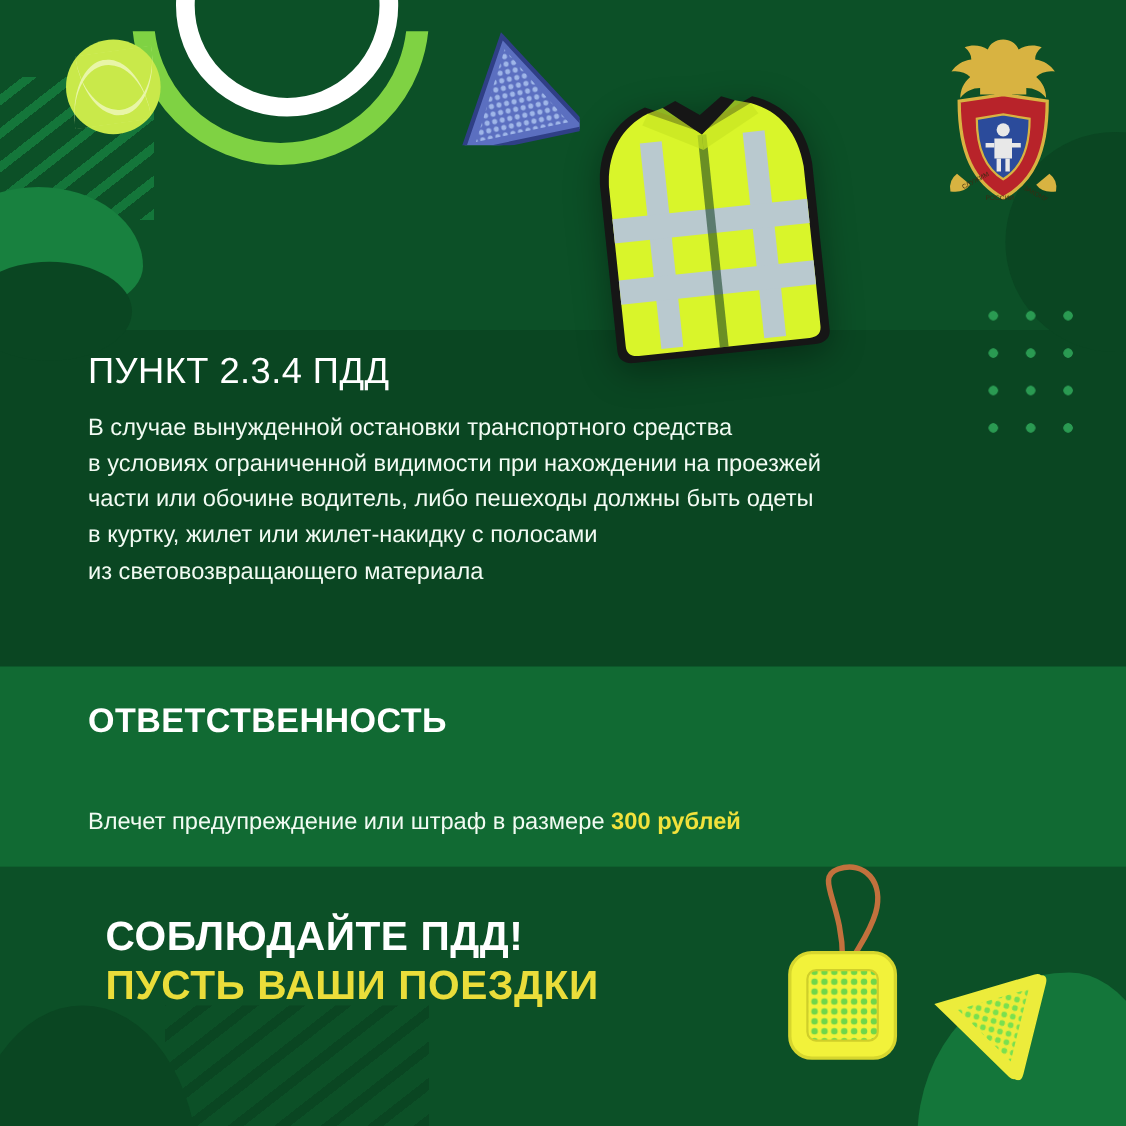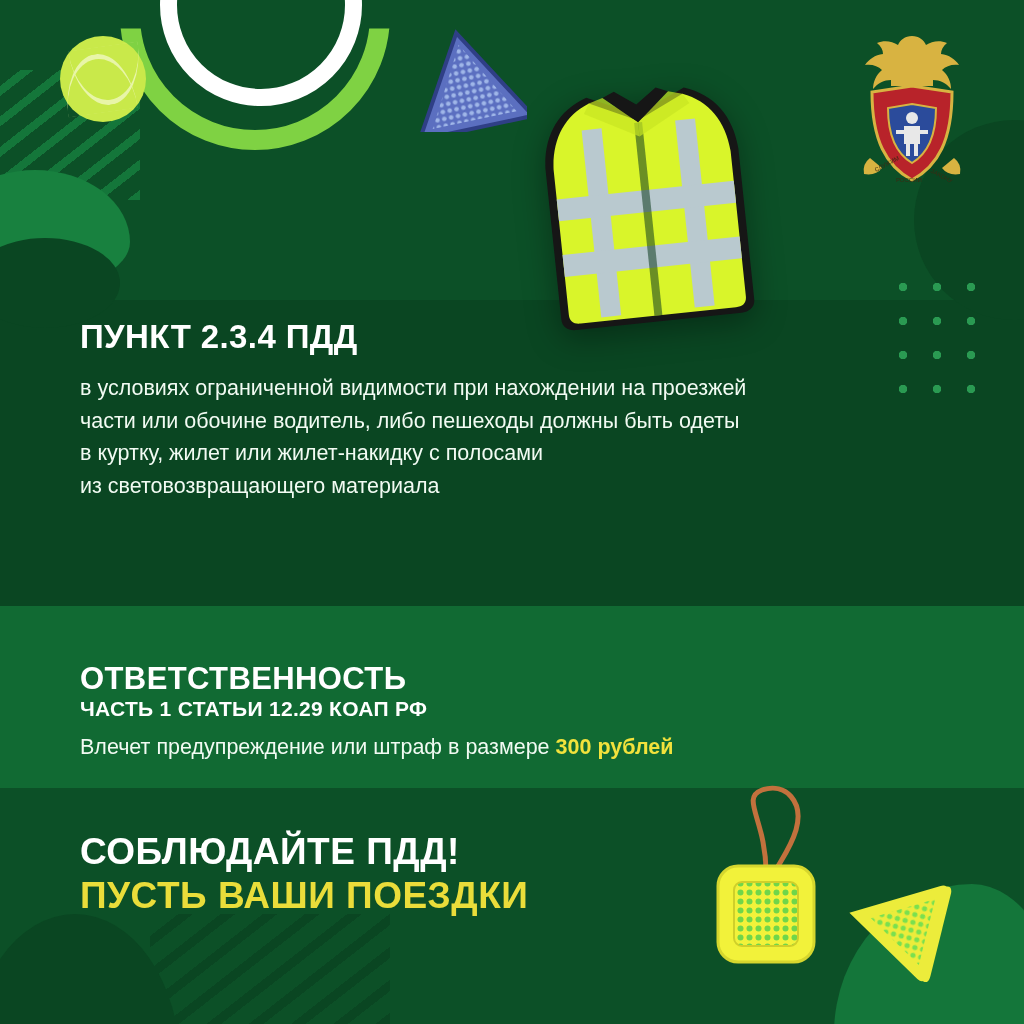--- a/index.html
+++ b/index.html
@@ -154,42 +154,41 @@
     line-height: 1.16;
     letter-spacing: 0.5px;
     text-transform: uppercase;
     color: #ffffff;
     max-width: 470px;
   }
   .subtitle {
     position: absolute;
     top: 318px; left: 80px;
     font-size: 33px;
-    font-weight: bold;
+    font-weight: normal;
     letter-spacing: .4px;
     color: #ffffff;
   }
   .body-text {
     position: absolute;
     top: 372px; left: 80px;
     width: 890px;
     font-size: 21.5px;
     line-height: 1.52;
     color: #f2fbf3;
   }
   .body-text .line { white-space: nowrap; }
 
   .resp-title {
     position: absolute;
     top: 637px; left: 80px;
     font-size: 31px;
     font-weight: bold;
     letter-spacing: .4px;
     color: #ffffff;
-    margin-top: 24px;
   }
   .resp-article {
     position: absolute;
     top: 697px; left: 80px;
     font-size: 21px;
     font-weight: bold;
     letter-spacing: .3px;
     color: #ffffff;
   }
   .resp-text {
@@ -198,21 +197,21 @@
     font-size: 21.5px;
     color: #f2fbf3;
   }
   .resp-text .fine {
     color: #f2e23c;
     font-weight: bold;
   }
 
   .slogan {
     position: absolute;
-    top: 830px; left: 80px;
+    top: 830px; left: 96px;
     font-weight: bold;
     line-height: 1.2;
     letter-spacing: .5px;
   }
   .slogan .l1 { font-size: 37px; color: #ffffff; }
   .slogan .l2,
   .slogan .l3 { font-size: 37px; color: #eadd3a; text-align: center; }
 
   
   .keychain { position: absolute; bottom: 54px; left: 700px; width: 130px; height: 190px; }
@@ -298,28 +297,28 @@
     </g>
     <text x="24" y="142" font-size="6" fill="#3b2a12" font-family="Liberation Sans, sans-serif" transform="rotate(-28 24 142)">СЛУЖИМ</text>
     <text x="78" y="142" font-size="6" fill="#3b2a12" font-family="Liberation Sans, sans-serif" transform="rotate(28 78 142)">ЗАКОНУ</text>
     <text x="44" y="152" font-size="6" fill="#3b2a12" font-family="Liberation Sans, sans-serif">РОССИИ</text>
   </svg>
 
 
   <div class="subtitle">ПУНКТ 2.3.4 ПДД</div>
 
   <div class="body-text">
+    <div class="line">В случае вынужденной остановки транспортного средства</div>
     <div class="line">в условиях ограниченной видимости при нахождении на проезжей</div>
     <div class="line">части или обочине водитель, либо пешеходы должны быть одеты</div>
     <div class="line">в куртку, жилет или жилет-накидку с полосами</div>
     <div class="line">из световозвращающего материала</div>
   </div>
 
   <div class="resp-title">ОТВЕТСТВЕННОСТЬ</div>
-  <div class="resp-article">ЧАСТЬ 1 СТАТЬИ 12.29 КОАП РФ</div>
   <div class="resp-text">
     <span>Влечет предупреждение или штраф в размере </span><span class="fine">300 рублей</span>
   </div>
 
   <div class="slogan">
     <div class="l1">СОБЛЮДАЙТЕ ПДД!</div>
     <div class="l2">ПУСТЬ ВАШИ ПОЕЗДКИ</div>
   </div>
 
   <svg class="keychain" viewBox="0 0 130 190">

